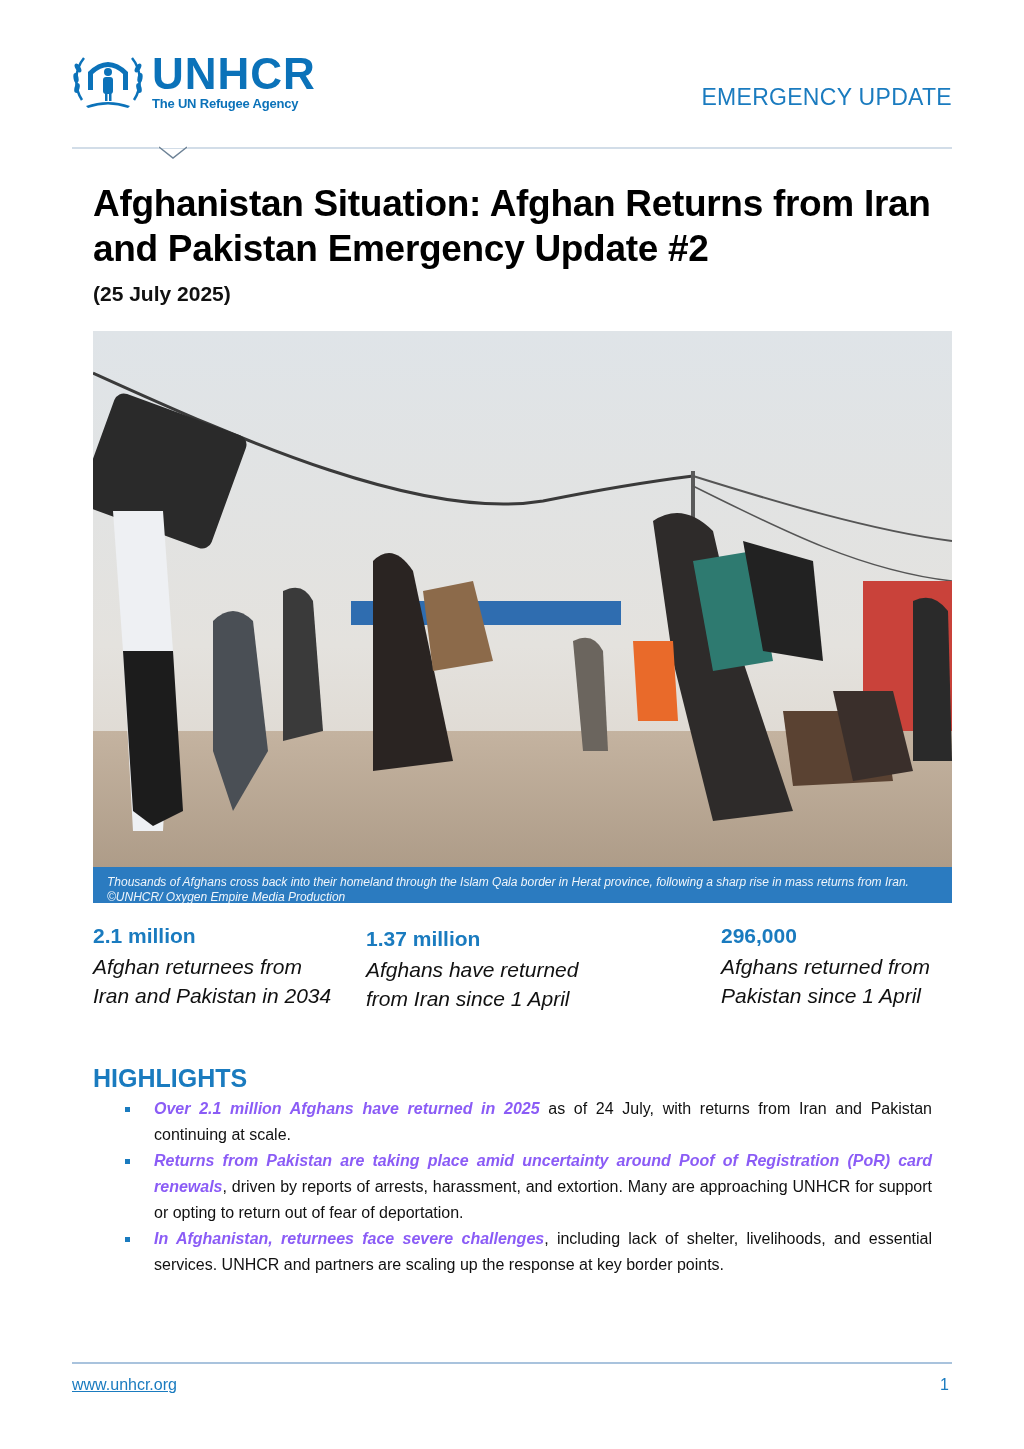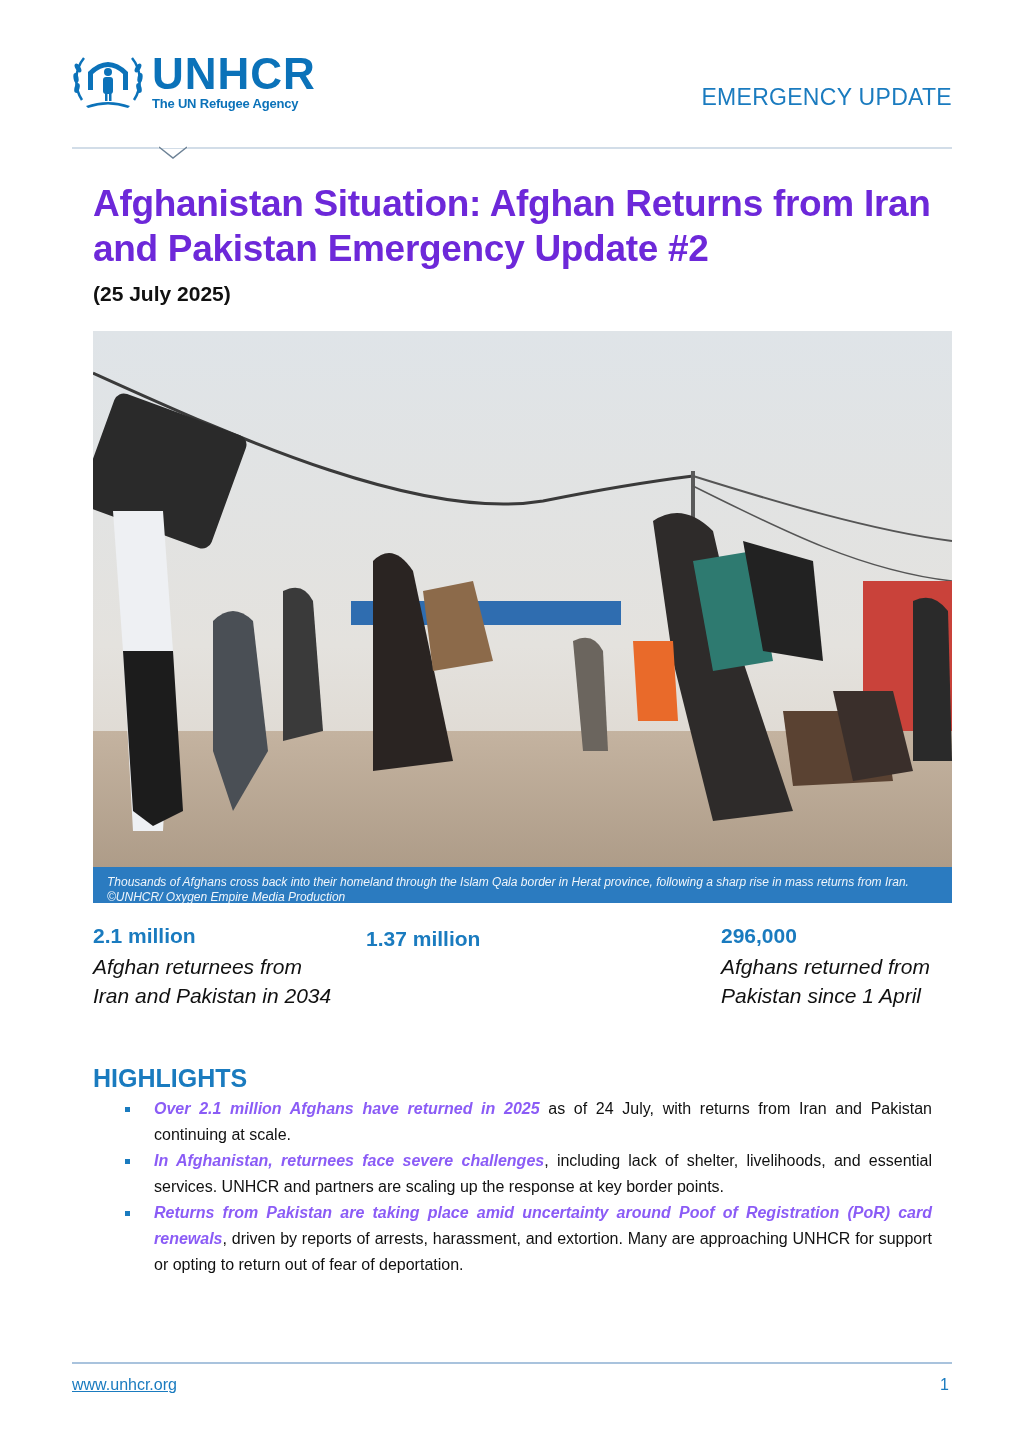--- a/index.html
+++ b/index.html
@@ -9,21 +9,21 @@
   .emblem { width: 72px; height: 64px; }
   .logo-text { margin-left: 8px; display: flex; flex-direction: column; }
   .logo-name { font-family: Liberation Sans, sans-serif; font-weight: bold; font-size: 44px; letter-spacing: 1px; color: #0b72b9; line-height: 40px; }
   .logo-tag { font-size: 13px; font-weight: bold; color: #0b72b9; margin-top: 2px; letter-spacing: -0.2px; }
 
   .doc-type { position: absolute; right: 72px; top: 84px; font-size: 23px; color: #1a7bbf; letter-spacing: 0.3px; }
 
   .divider-top { position: absolute; left: 72px; top: 147px; width: 880px; height: 2px; background: #d2dde8; }
   .notch { position: absolute; left: 158px; top: 144px; width: 30px; height: 16px; }
 
-  .title { position: absolute; left: 93px; top: 181px; width: 860px; font-size: 37px; font-weight: bold; color: #6d28d9; line-height: 45px; letter-spacing: -0.3px; }
+  .title { position: absolute; left: 93px; top: 181px; width: 860px; font-size: 37px; font-weight: bold; color: #000000; line-height: 45px; letter-spacing: -0.3px; }
   .date { position: absolute; left: 93px; top: 282px; font-size: 21px; font-weight: bold; color: #111; }
 
   .photo { position: absolute; left: 93px; top: 331px; width: 859px; height: 572px; overflow: hidden; background: #dfe3e6; }
   .caption { position: absolute; left: 0; bottom: 0; width: 100%; height: 36px; background: #2b7bc0; color: #eef5fb; font-size: 12px; font-style: italic; padding: 8px 14px; box-sizing: border-box; line-height: 15px; }
 
   .stat { position: absolute; top: 924px; }
   .stat-value { font-size: 21px; font-weight: bold; color: #1a7bbf; }
   .stat-desc { font-size: 21px; font-style: italic; color: #111; line-height: 29px; margin-top: 4px; }
 
   .hl-title { position: absolute; left: 93px; top: 1064px; font-size: 25px; font-weight: bold; color: #1a7bbf; }
@@ -117,37 +117,38 @@
   </svg>
   <div class="caption">Thousands of Afghans cross back into their homeland through the Islam Qala border in Herat province, following a sharp rise in mass returns from Iran. ©UNHCR/ Oxygen Empire Media Production</div>
 </div>
 
 <div class="stat" style="left:93px; width:240px;">
   <div class="stat-value">2.1 million</div>
   <div class="stat-desc">Afghan returnees from Iran and Pakistan in 2034</div>
 </div>
 <div class="stat" style="left:366px; width:240px; top:927px;">
   <div class="stat-value">1.37 million</div>
+  <div class="stat-desc">Afghans have returned from Iran since 1 April</div>
 </div>
 <div class="stat" style="left:721px; width:230px;">
   <div class="stat-value">296,000</div>
   <div class="stat-desc">Afghans returned from Pakistan since 1 April</div>
 </div>
 
 <div class="hl-title">HIGHLIGHTS</div>
 <ul class="hl-list">
   <li class="hl-item">
     <span class="hl-bullet"></span>
     <span class="hl-strong">Over 2.1 million Afghans have returned in 2025</span><span> as of 24 July, with returns from Iran and Pakistan continuing at scale.</span>
   </li>
   <li class="hl-item">
     <span class="hl-bullet"></span>
-    <span class="hl-strong">In Afghanistan, returnees face severe challenges</span><span>, including lack of shelter, livelihoods, and essential services. UNHCR and partners are scaling up the response at key border points.</span>
+    <span class="hl-strong">Returns from Pakistan are taking place amid uncertainty around Poof of Registration (PoR) card renewals</span><span>, driven by reports of arrests, harassment, and extortion. Many are approaching UNHCR for support or opting to return out of fear of deportation.</span>
   </li>
   <li class="hl-item">
     <span class="hl-bullet"></span>
-    <span class="hl-strong">Returns from Pakistan are taking place amid uncertainty around Poof of Registration (PoR) card renewals</span><span>, driven by reports of arrests, harassment, and extortion. Many are approaching UNHCR for support or opting to return out of fear of deportation.</span>
+    <span class="hl-strong">In Afghanistan, returnees face severe challenges</span><span>, including lack of shelter, livelihoods, and essential services. UNHCR and partners are scaling up the response at key border points.</span>
   </li>
 </ul>
 
 <div class="divider-bottom"></div>
 <a class="footer-link">www.unhcr.org</a>
 <div class="page-num">1</div>
 
 </body></html>

